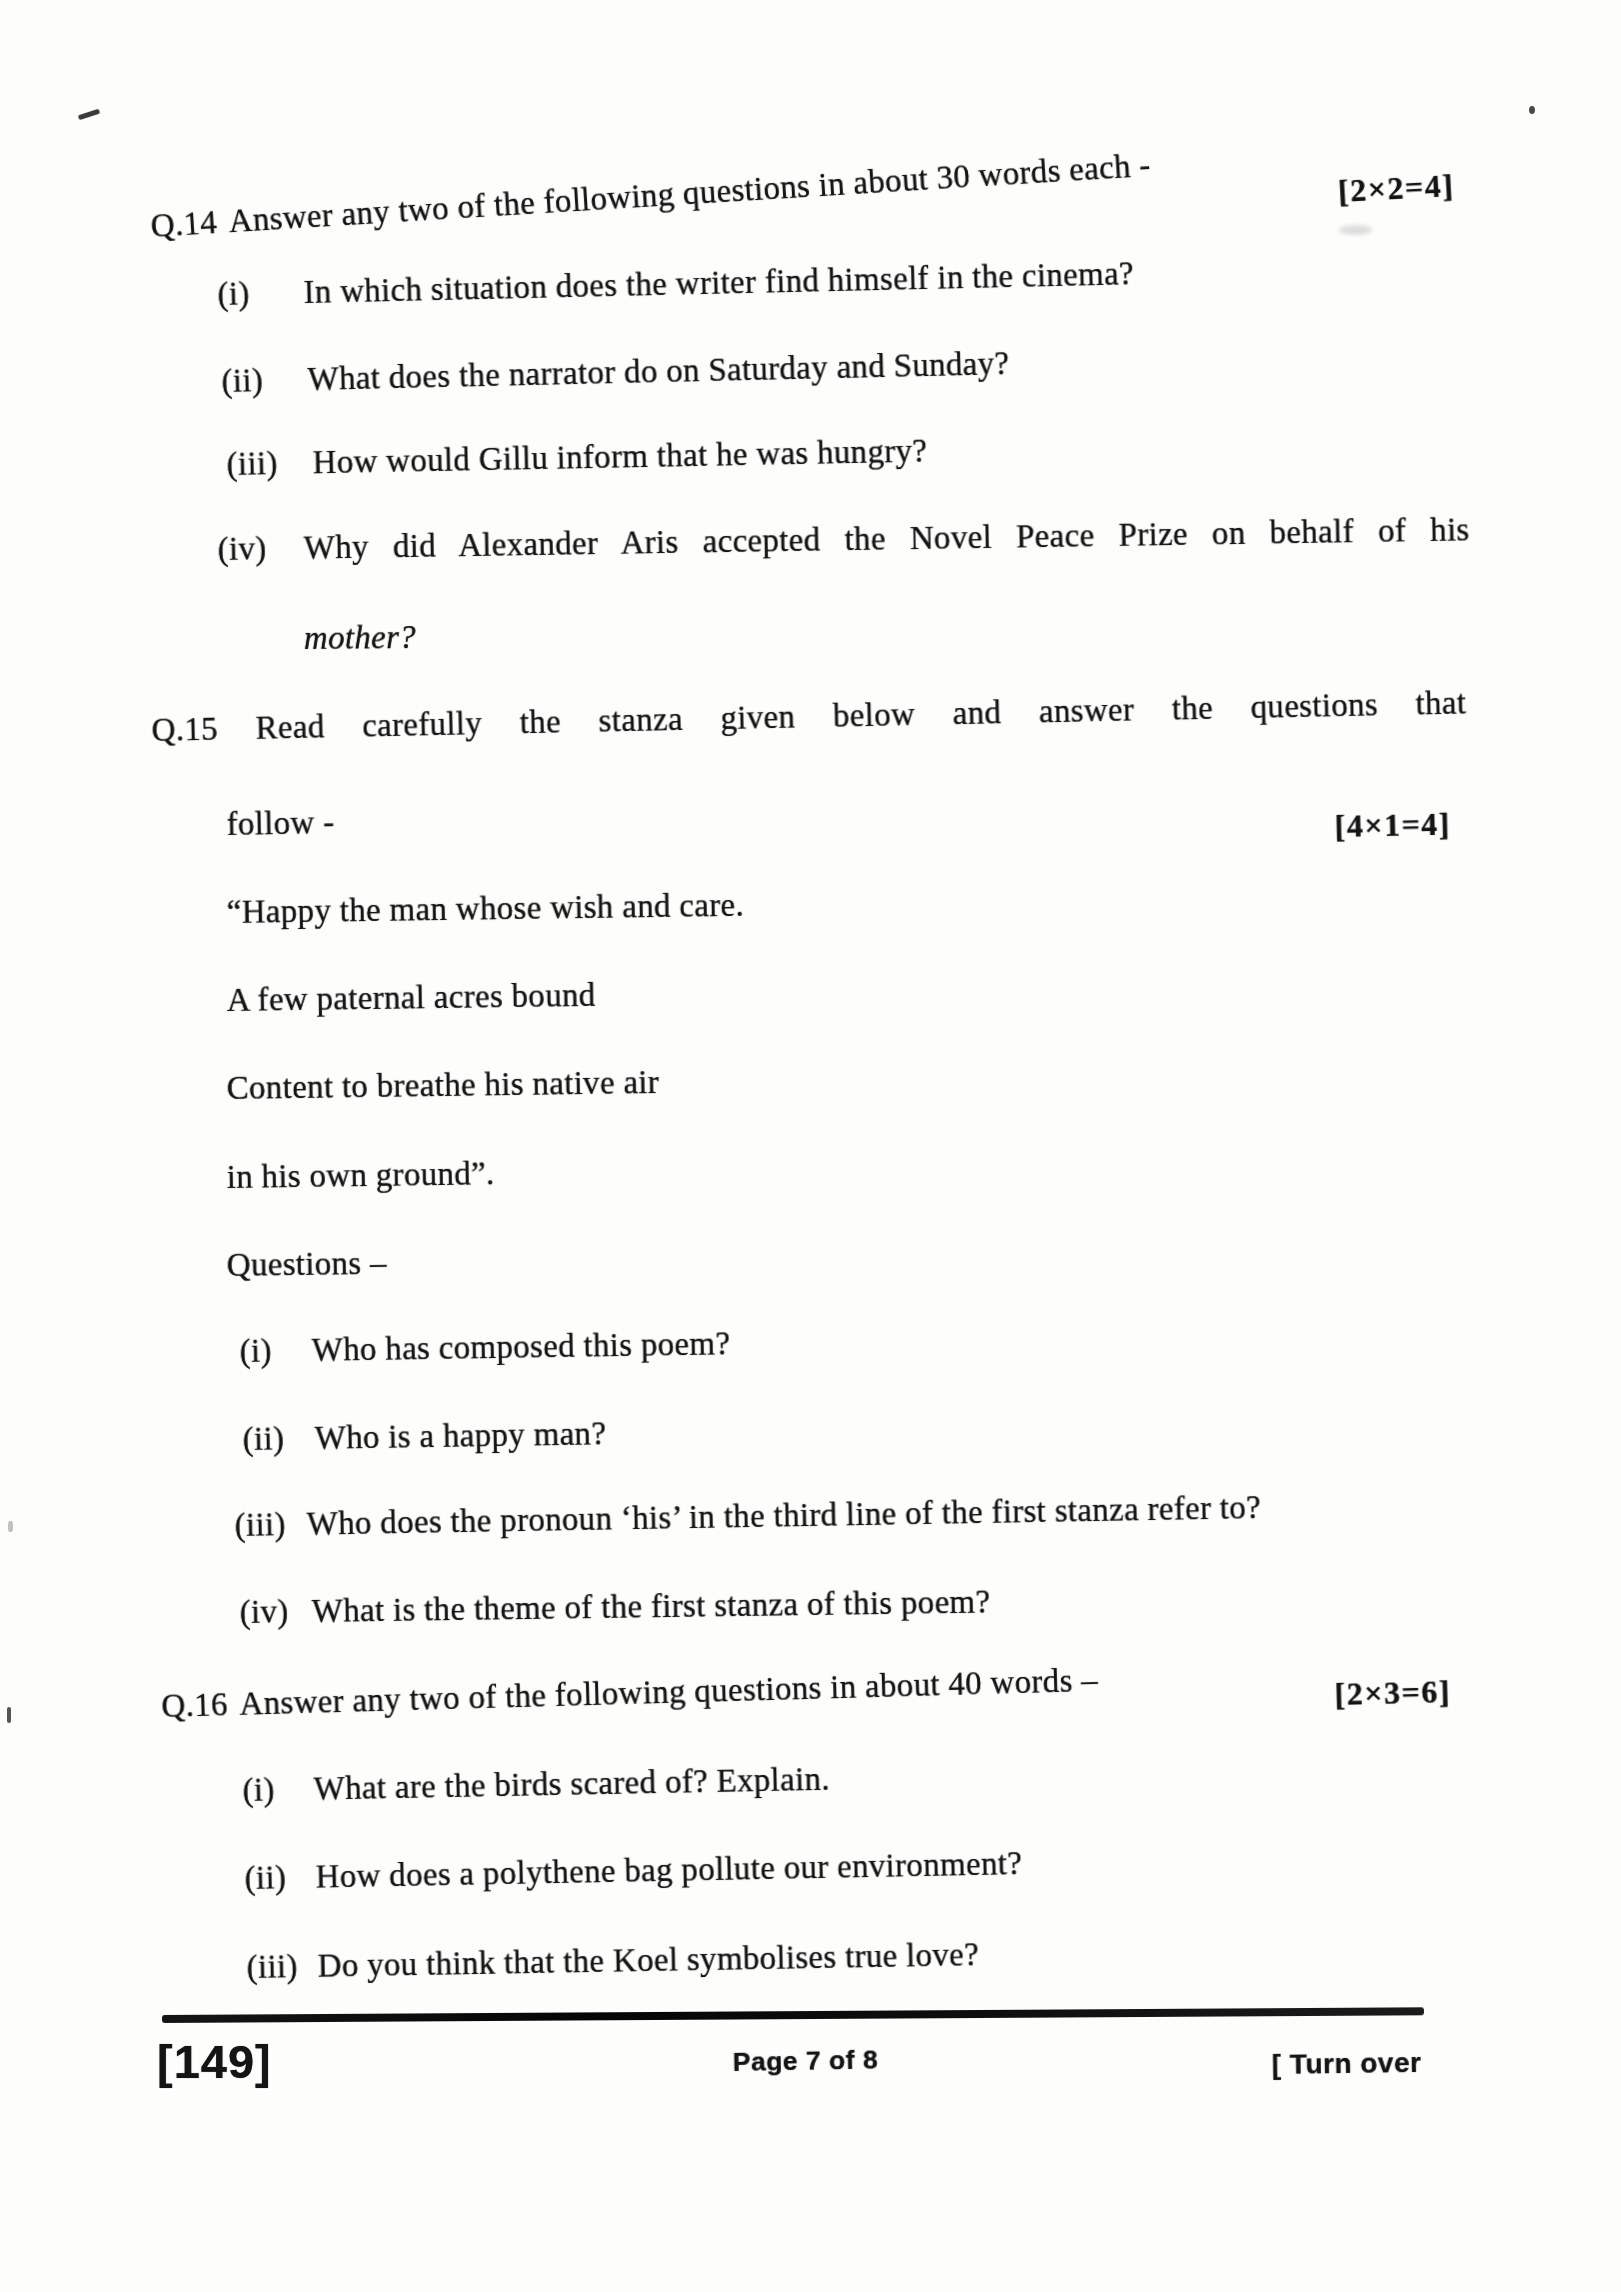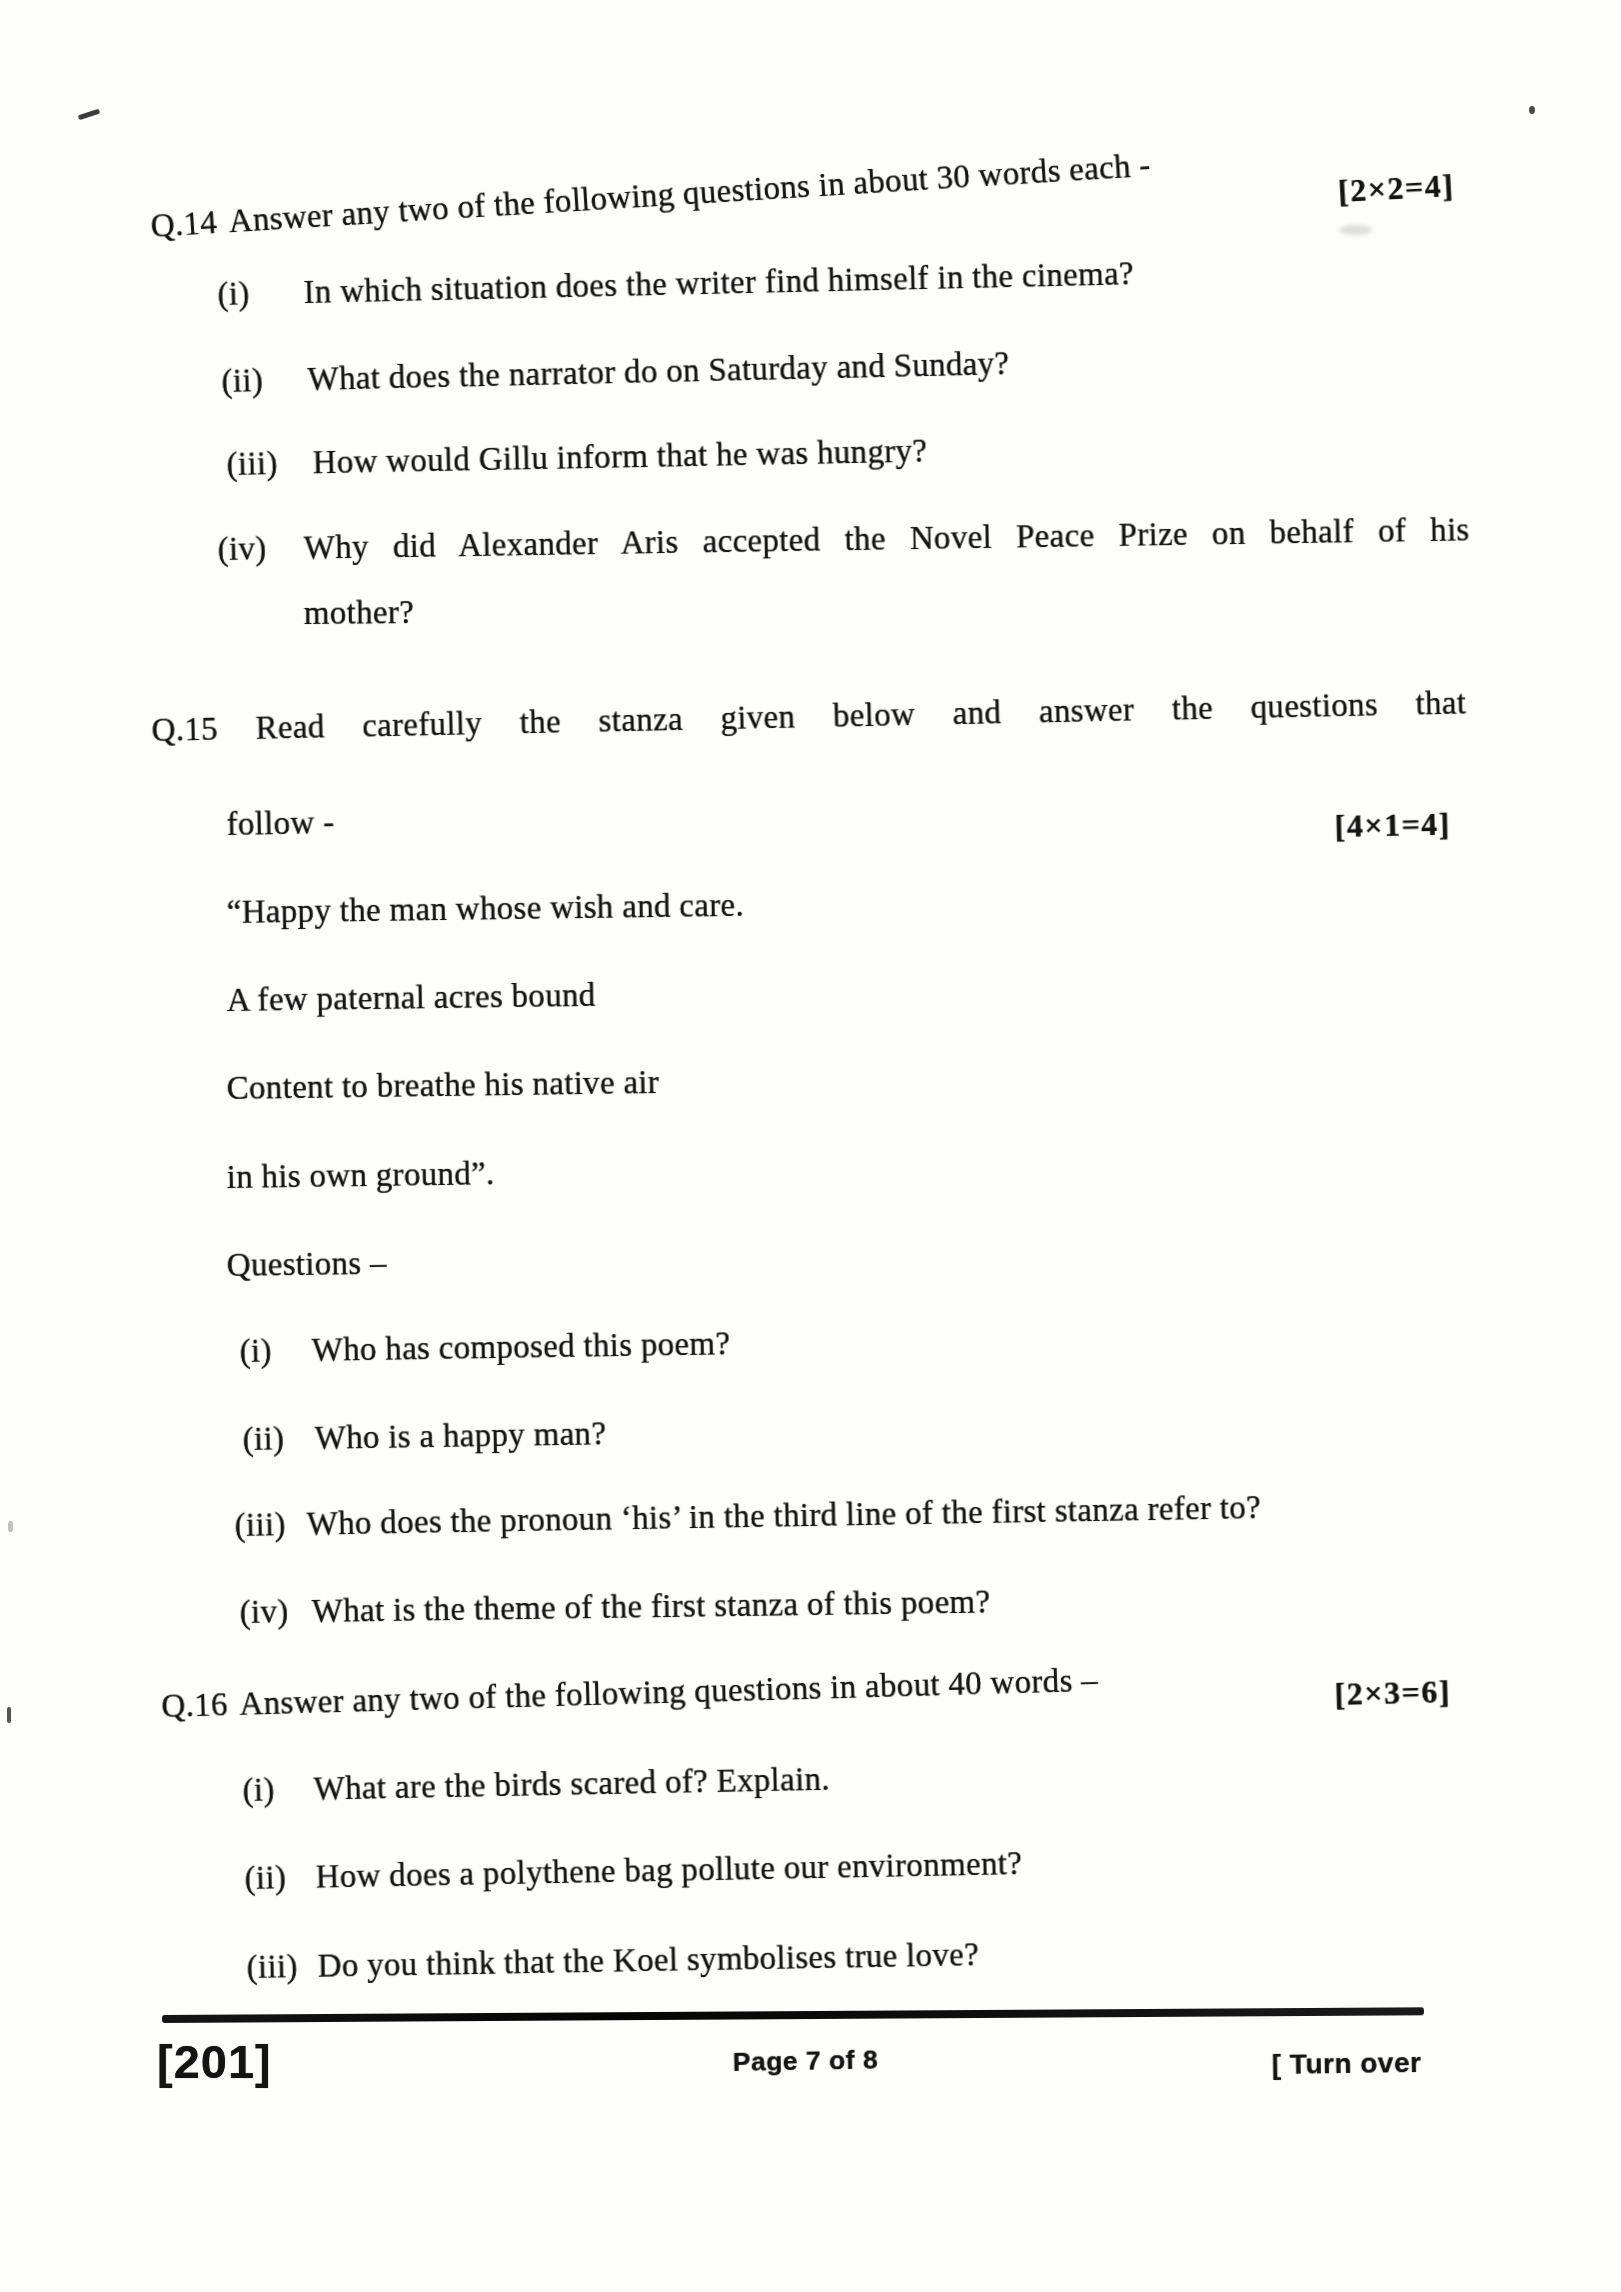--- a/index.html
+++ b/index.html
@@ -51,21 +51,21 @@
   </div>
   <div class="t item" style="left:222px;top:363px;transform:rotate(-1.3deg);">
     <span class="label lbl-q14">(ii)</span><span>What does the narrator do on Saturday and Sunday?</span>
   </div>
   <div class="t item" style="left:227px;top:446px;transform:rotate(-1.1deg);">
     <span class="label lbl-q14">(iii)</span><span>How would Gillu inform that he was hungry?</span>
   </div>
   <div class="t item" style="left:218px;top:531px;transform:rotate(-0.9deg);">
     <span class="label lbl-q14">(iv)</span><span class="jblock justify" style="width:1166px;">Why did Alexander Aris accepted the Novel Peace Prize on behalf of his</span>
   </div>
-  <div class="t" style="left:304px;top:595px;transform:rotate(-0.5deg);">mother?</div>
+  <div class="t" style="left:304px;top:620px;transform:rotate(-0.5deg);font-style:italic;">mother?</div>
 
   <div class="t justify" style="left:152px;top:712px;width:1315px;transform:rotate(-1.2deg);">
     <span>Q.15</span> <span>Read carefully the stanza given below and answer the questions that</span>
   </div>
   <div class="t" style="left:227px;top:806px;transform:rotate(-1deg);">follow -</div>
   <div class="t marks" style="left:1335px;top:808px;transform:rotate(-1.2deg);">[4×1=4]</div>
 
   <div class="t" style="left:227px;top:894px;transform:rotate(-0.8deg);">“Happy the man whose wish and care.</div>
   <div class="t" style="left:227px;top:982px;transform:rotate(-0.8deg);">A few paternal acres bound</div>
   <div class="t" style="left:227px;top:1070px;transform:rotate(-0.8deg);">Content to breathe his native air</div>
@@ -96,18 +96,18 @@
   </div>
   <div class="t item" style="left:245px;top:1860px;transform:rotate(-1.1deg);">
     <span class="label lbl-q16">(ii)</span><span>How does a polythene bag pollute our environment?</span>
   </div>
   <div class="t item" style="left:247px;top:1949px;transform:rotate(-1deg);">
     <span class="label lbl-q16">(iii)</span><span>Do you think that the Koel symbolises true love?</span>
   </div>
 
   <div class="rule" style="left:162px;top:2015px;width:1262px;height:7.8px;transform:rotate(-0.35deg);filter:blur(0.4px);"></div>
 
-  <div class="t footer-sans" style="left:157px;top:2035px;font-size:47px;letter-spacing:1px;">[201]</div>
+  <div class="t footer-sans" style="left:157px;top:2035px;font-size:47px;letter-spacing:1px;">[149]</div>
   <div class="t footer-sans" style="left:733px;top:2047px;font-size:26.5px;transform:rotate(-1deg);">Page 7 of 8</div>
   <div class="t footer-sans" style="left:1272px;top:2049px;font-size:28px;transform:rotate(-0.8deg);">[ Turn over</div>
 
 </div>
 
 
 </body></html>

